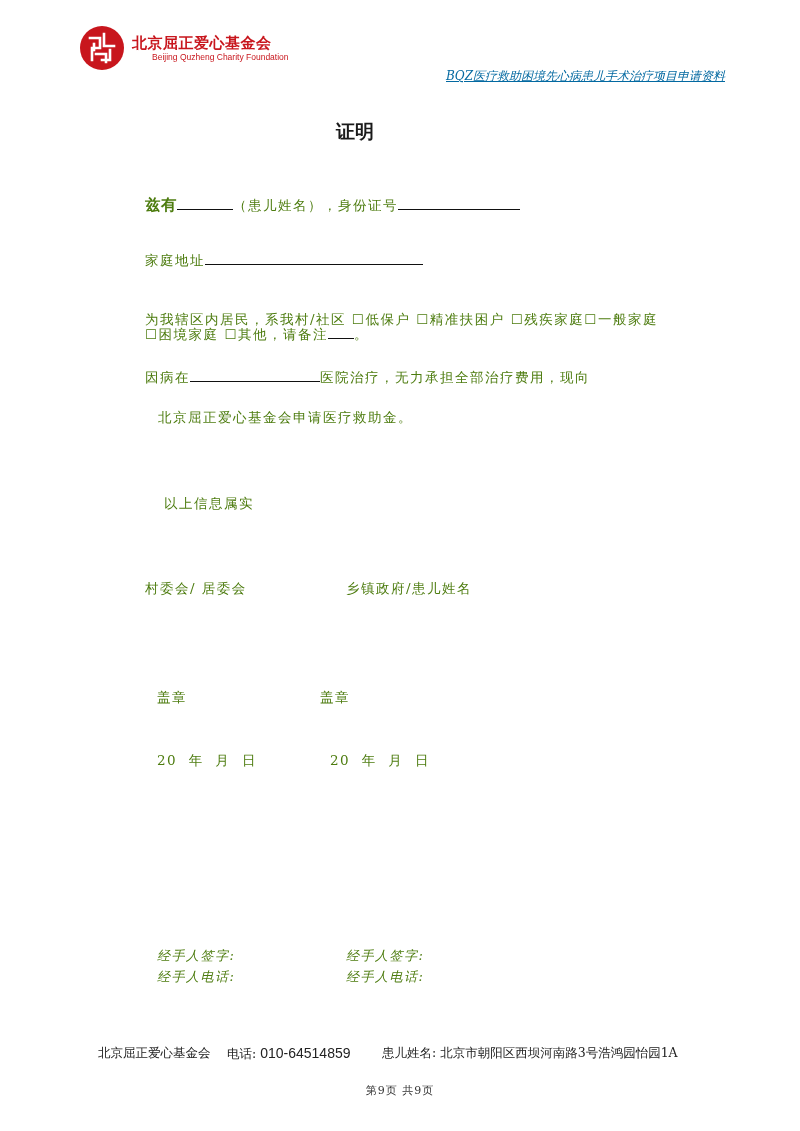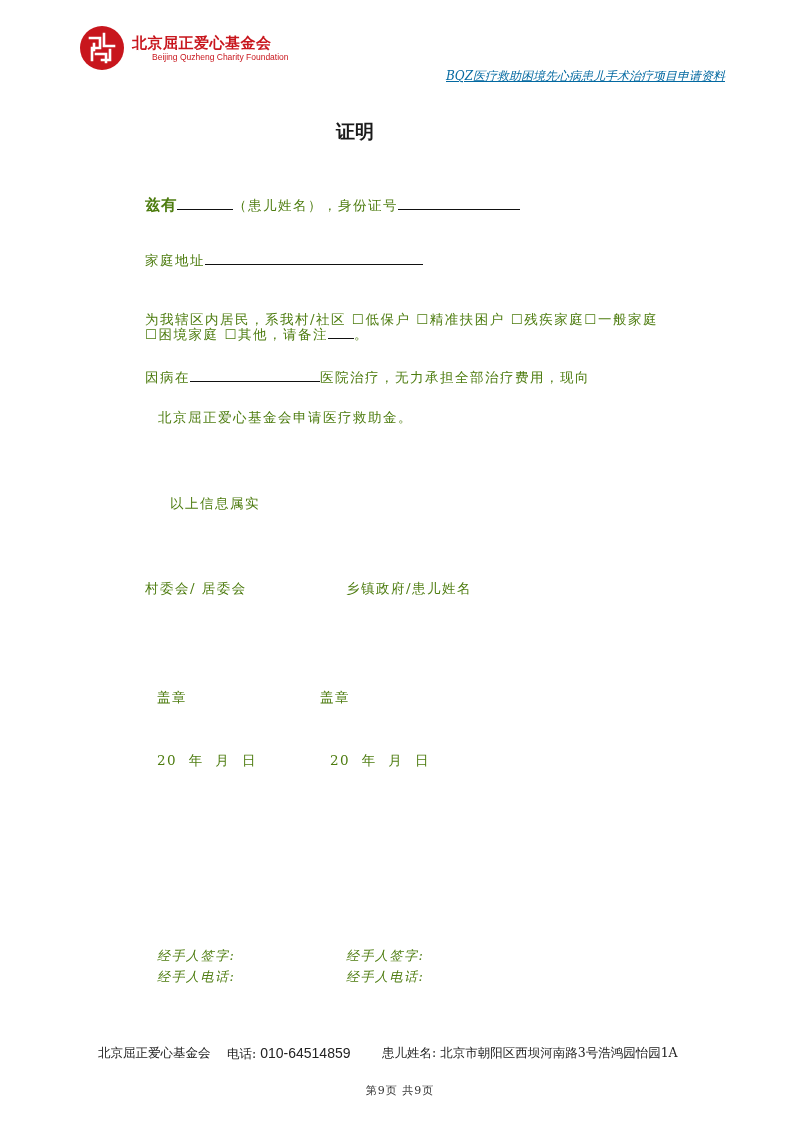--- a/index.html
+++ b/index.html
@@ -63,21 +63,21 @@
   <span class="chk-item">☐困境家庭</span>
   <span class="chk-item">☐其他，请备注</span><span class="blank" style="width:26px;"></span><span>。</span>
 </div>
 
 <div class="abs line-text" style="left:145px; top:367px;">
   <span>因病在</span><span class="blank" style="width:130px;"></span><span>医院治疗，无力承担全部治疗费用，现向</span>
 </div>
 
 <div class="abs line-text" style="left:145px; top:409px;margin-left:13px;">北京屈正爱心基金会申请医疗救助金。</div>
 
-<div class="abs line-text" style="left:170px; top:495px;">以上信息属实</div>
+<div class="abs line-text" style="left:164px; top:495px;">以上信息属实</div>
 
 <div class="abs line-text" style="left:145px; top:580px;">村委会/ 居委会</div>
 <div class="abs line-text" style="left:346px; top:580px;">乡镇政府/患儿姓名</div>
 
 <div class="abs line-text" style="left:157px; top:689px;">盖章</div>
 <div class="abs line-text" style="left:320px; top:689px;">盖章</div>
 
 <div class="abs line-text" style="left:157px; top:752px; white-space:pre;">20  年  月  日</div>
 <div class="abs line-text" style="left:330px; top:752px; white-space:pre;">20  年  月  日</div>
 

